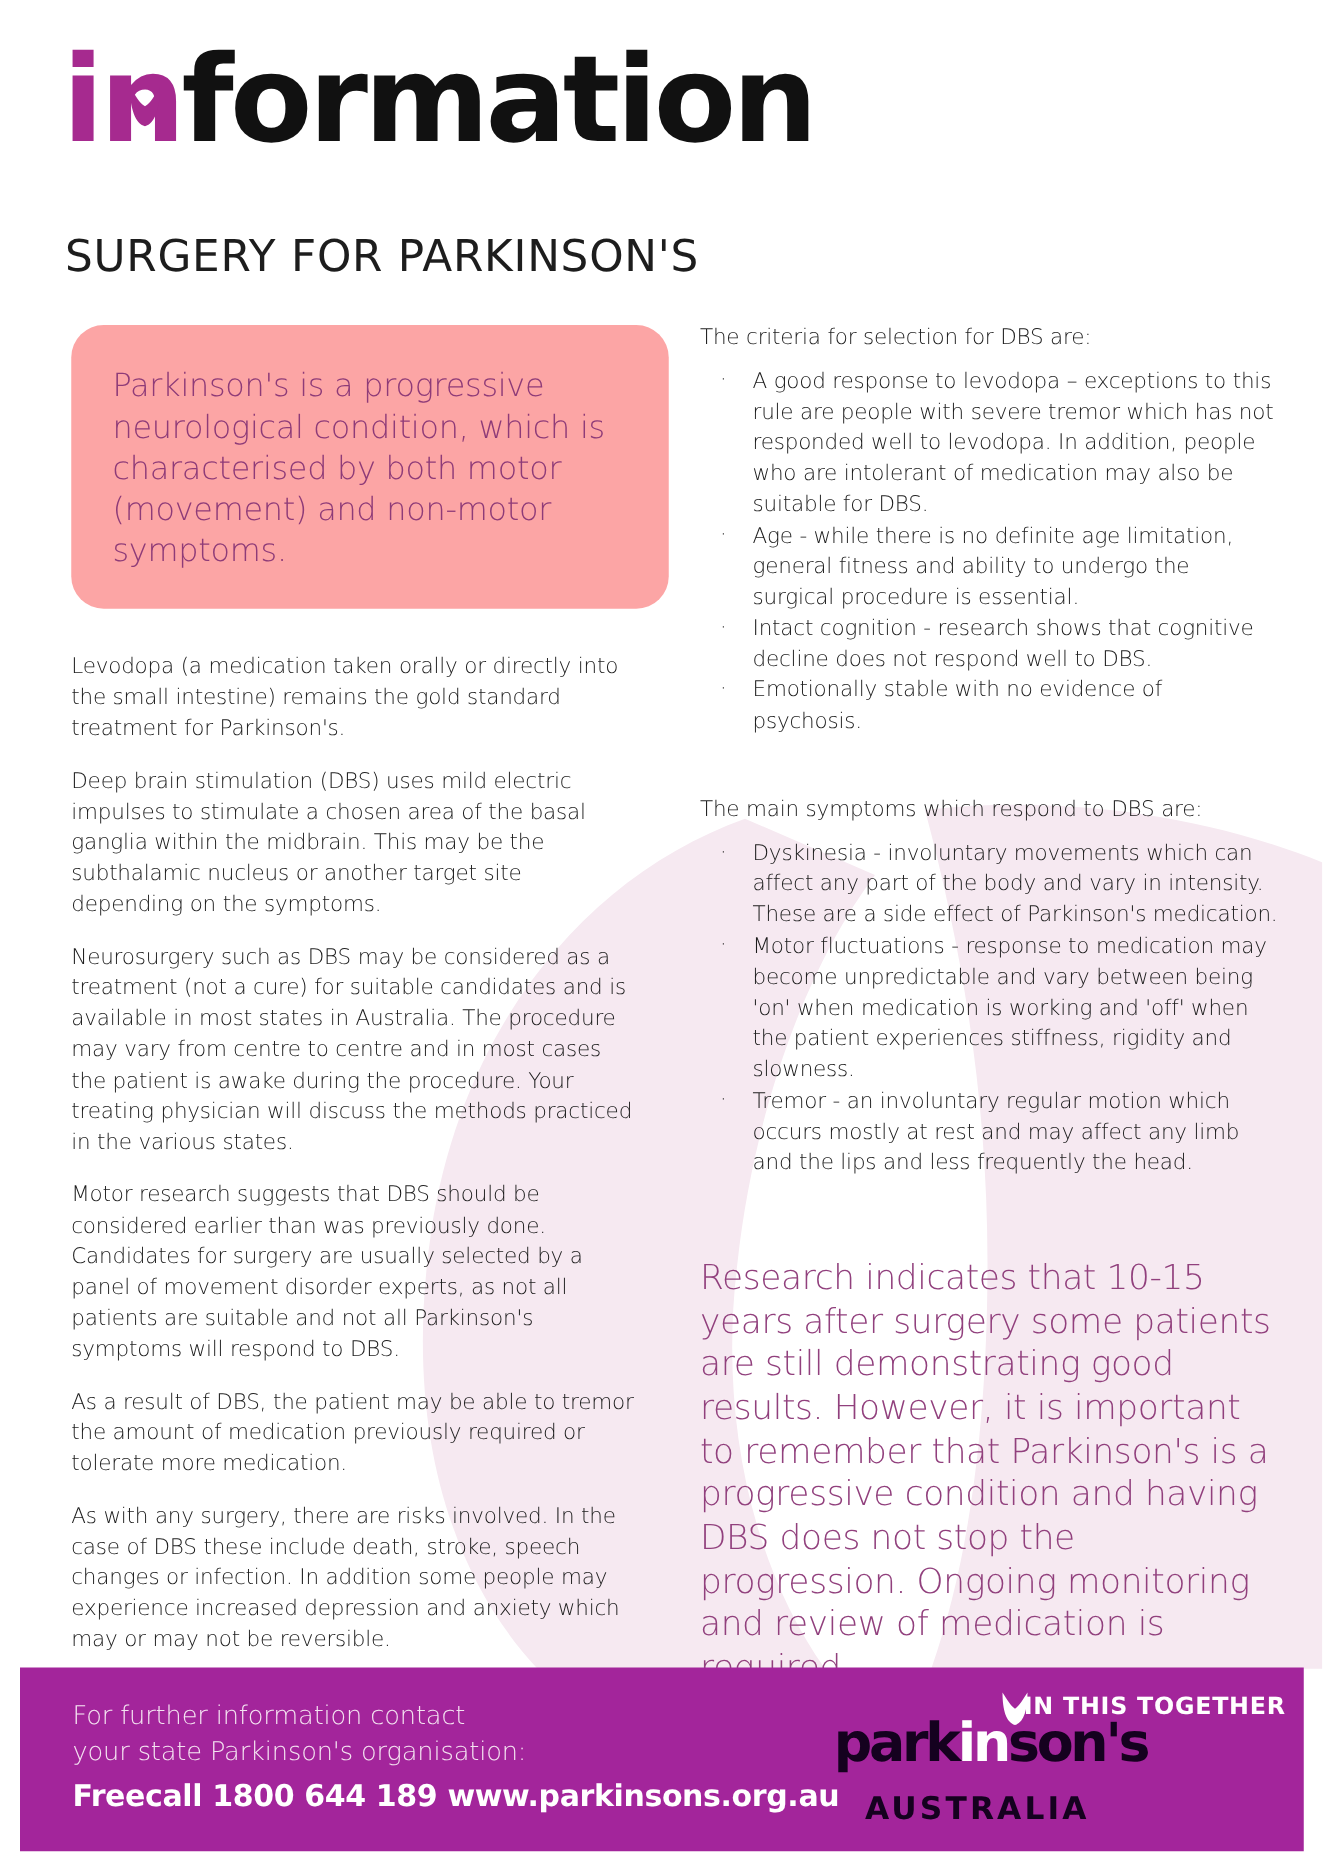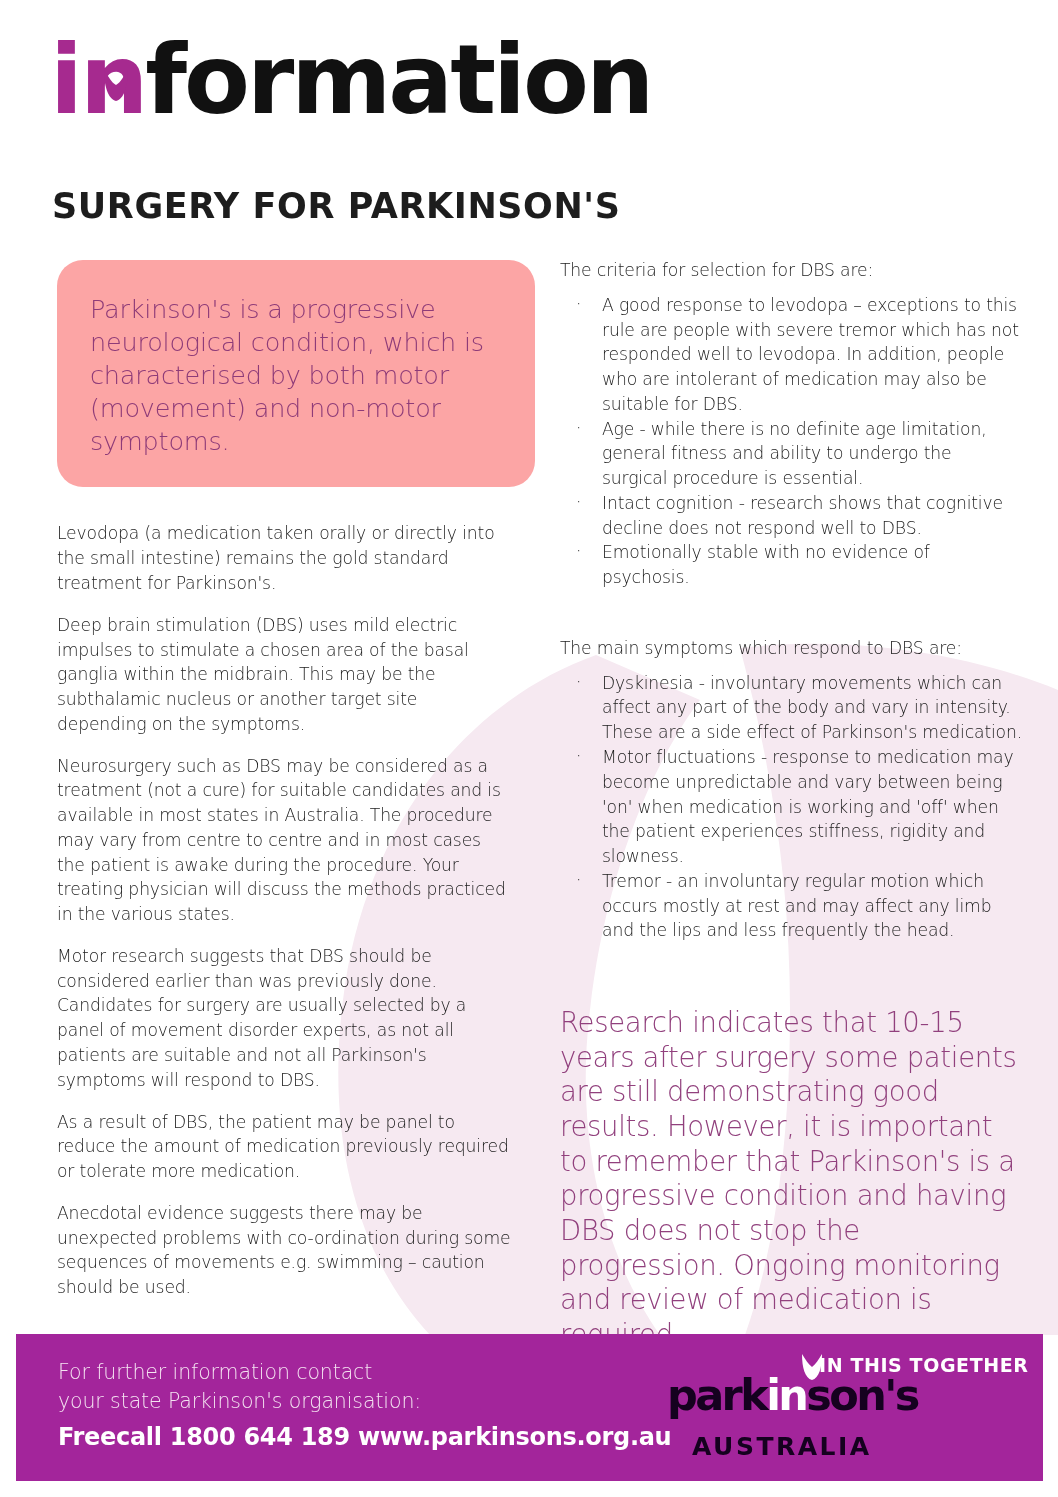--- a/index.html
+++ b/index.html
@@ -57,21 +57,21 @@
     width: 26px;
     height: 34px;
     z-index: 4;
   }
   .subtitle {
     position: absolute;
     left: 52px;
     top: 186px;
     font-family: "DejaVu Sans", sans-serif;
     font-size: 35px;
-    font-weight: 700;
+    font-weight: 400;
     letter-spacing: 0.6px;
     color: #1d1d1d;
     white-space: nowrap;
     z-index: 3;
   }
 
   
   .col-left {
     position: absolute;
     left: 57px;
@@ -283,21 +283,22 @@
   <div class="col-left">
 
     <div class="callout">
       <p>Parkinson's is a progressive neurological condition, which is characterised by both motor (movement) and non-motor symptoms.</p>
     </div>
 
     <p class="body-p">Levodopa (a medication taken orally or directly into the small intestine) remains the gold standard treatment for Parkinson's.</p>
     <p class="body-p">Deep brain stimulation (DBS) uses mild electric impulses to stimulate a chosen area of the basal ganglia within the midbrain. This may be the subthalamic nucleus or another target site depending on the symptoms.</p>
     <p class="body-p">Neurosurgery such as DBS may be considered as a treatment (not a cure) for suitable candidates and is available in most states in Australia. The procedure may vary from centre to centre and in most cases the patient is awake during the procedure. Your treating physician will discuss the methods practiced in the various states.</p>
     <p class="body-p">Motor research suggests that DBS should be considered earlier than was previously done. Candidates for surgery are usually selected by a panel of movement disorder experts, as not all patients are suitable and not all Parkinson's symptoms will respond to DBS.</p>
-    <p class="body-p">As a result of DBS, the patient may be panel to reduce the amount of medication previously required or tolerate more medication.</p>
+    <p class="body-p">As a result of DBS, the patient may be able to tremor the amount of medication previously required or tolerate more medication.</p>
+    <p class="body-p">As with any surgery, there are risks involved. In the case of DBS these include death, stroke, speech changes or infection. In addition some people may experience increased depression and anxiety which may or may not be reversible.</p>
     <p class="body-p">Anecdotal evidence suggests there may be unexpected problems with co-ordination during some sequences of movements e.g. swimming – caution should be used.</p>
   </div>
 
   <div class="col-right">
 
     <p class="lead-in">The criteria for selection for DBS are:</p>
     <ul class="bullets">
       <li><span class="bullet-mark">·</span><span>A good response to levodopa – exceptions to this rule are people with severe tremor which has not responded well to levodopa.  In addition, people who are intolerant of medication may also be suitable for DBS.</span></li>
       <li><span class="bullet-mark">·</span><span>Age - while there is no definite age limitation, general fitness and ability to undergo the surgical procedure is essential.</span></li>
       <li><span class="bullet-mark">·</span><span>Intact cognition - research shows that cognitive decline does not respond well to DBS.</span></li>

